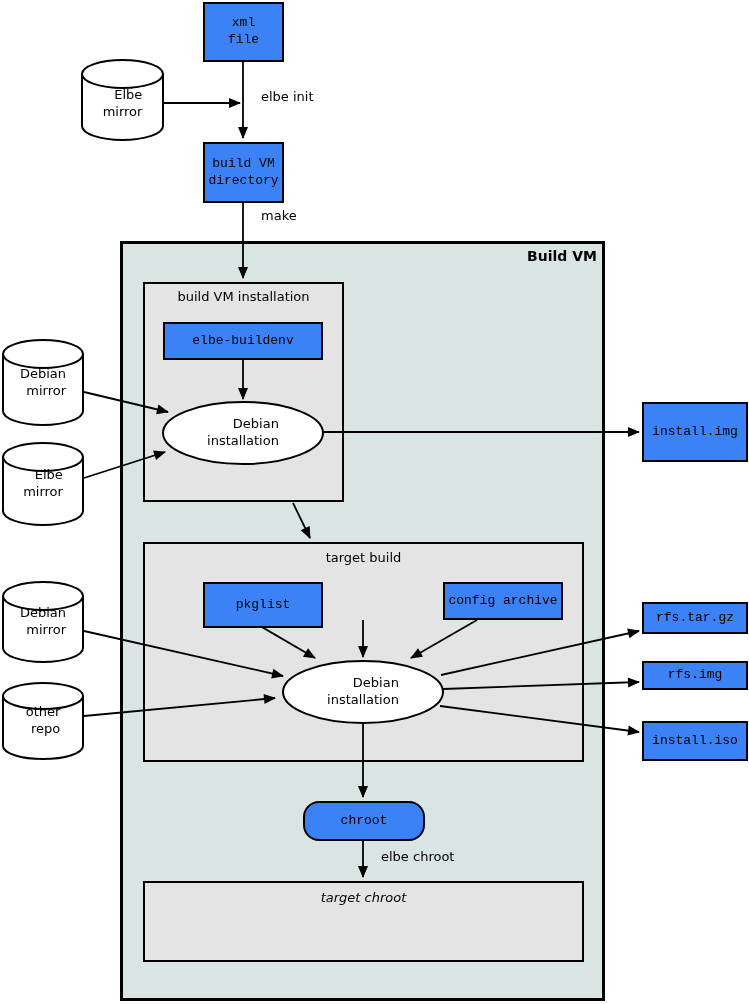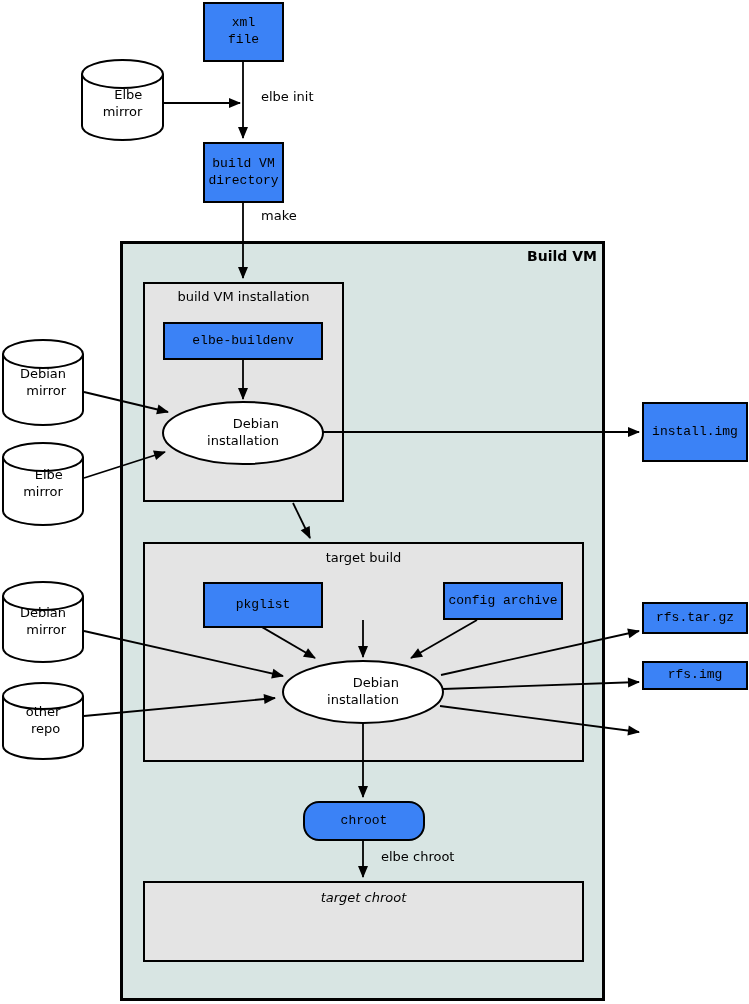--- a/index.html
+++ b/index.html
@@ -141,20 +141,21 @@
   <div class="node-box" style="left:203px; top:2px;   width:81px;  height:60px;">xml
 file</div>
   <div class="node-box" style="left:203px; top:142px; width:81px;  height:61px;">build VM
 directory</div>
   <div class="node-box" style="left:163px; top:322px; width:160px; height:38px;">elbe-buildenv</div>
   <div class="node-box" style="left:642px; top:402px; width:106px; height:60px;">install.img</div>
   <div class="node-box" style="left:178px; top:582px; width:120px; height:46px;margin-left:25px;">pkglist</div>
   <div class="node-box" style="left:443px; top:582px; width:120px; height:38px;">config archive</div>
   <div class="node-box" style="left:642px; top:602px; width:106px; height:32px;">rfs.tar.gz</div>
   <div class="node-box" style="left:642px; top:661px; width:106px; height:29px;">rfs.img</div>
+  <div class="node-box" style="left:642px; top:721px; width:106px; height:40px;">install.iso</div>
   <div class="node-box" style="left:303px; top:801px; width:122px; height:40px;border-radius:16px;">chroot</div>
 
   <div class="group-title" style="left:143px; top:289px; width:201px;">build VM installation</div>
   <div class="group-title" style="left:143px; top:550px; width:441px;">target build</div>
   <div class="group-title" style="left:143px; top:890px; width:441px;font-style:italic;">target chroot</div>
 
   <div class="shape-label" style="left:82px; top:78px;  width:81px; height:52px;">Elbe
 mirror</div>
   <div class="shape-label" style="left:3px;  top:352px; width:80px; height:62px;">Debian
 mirror</div>

